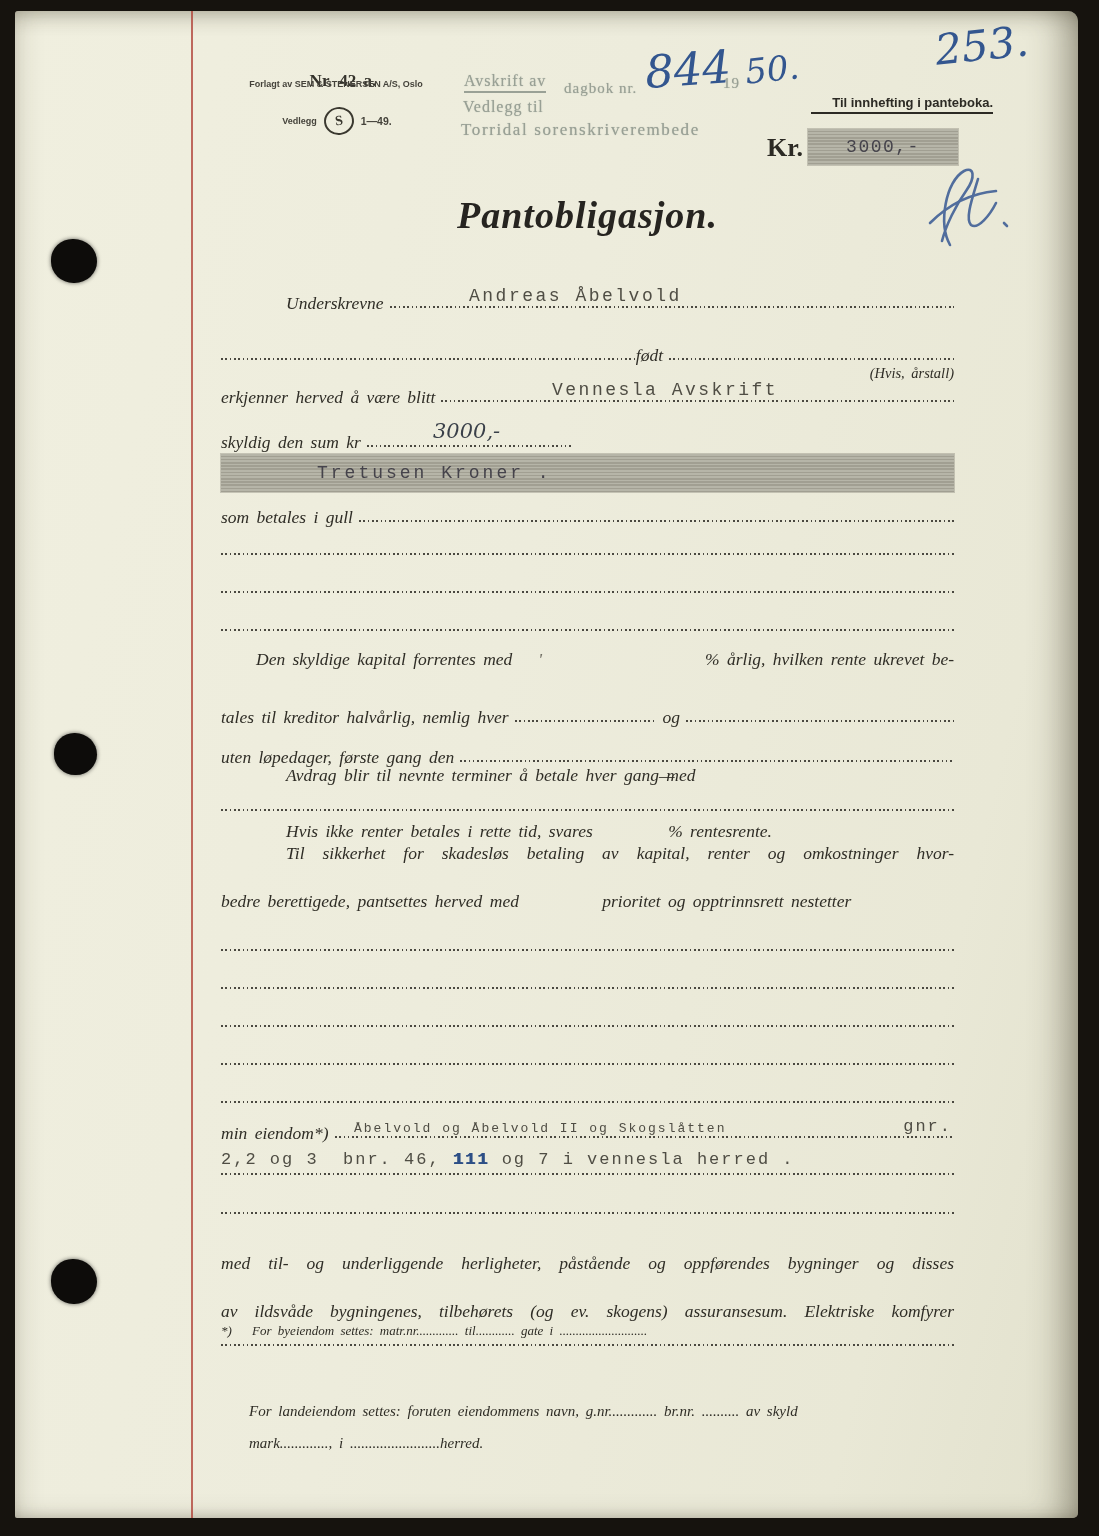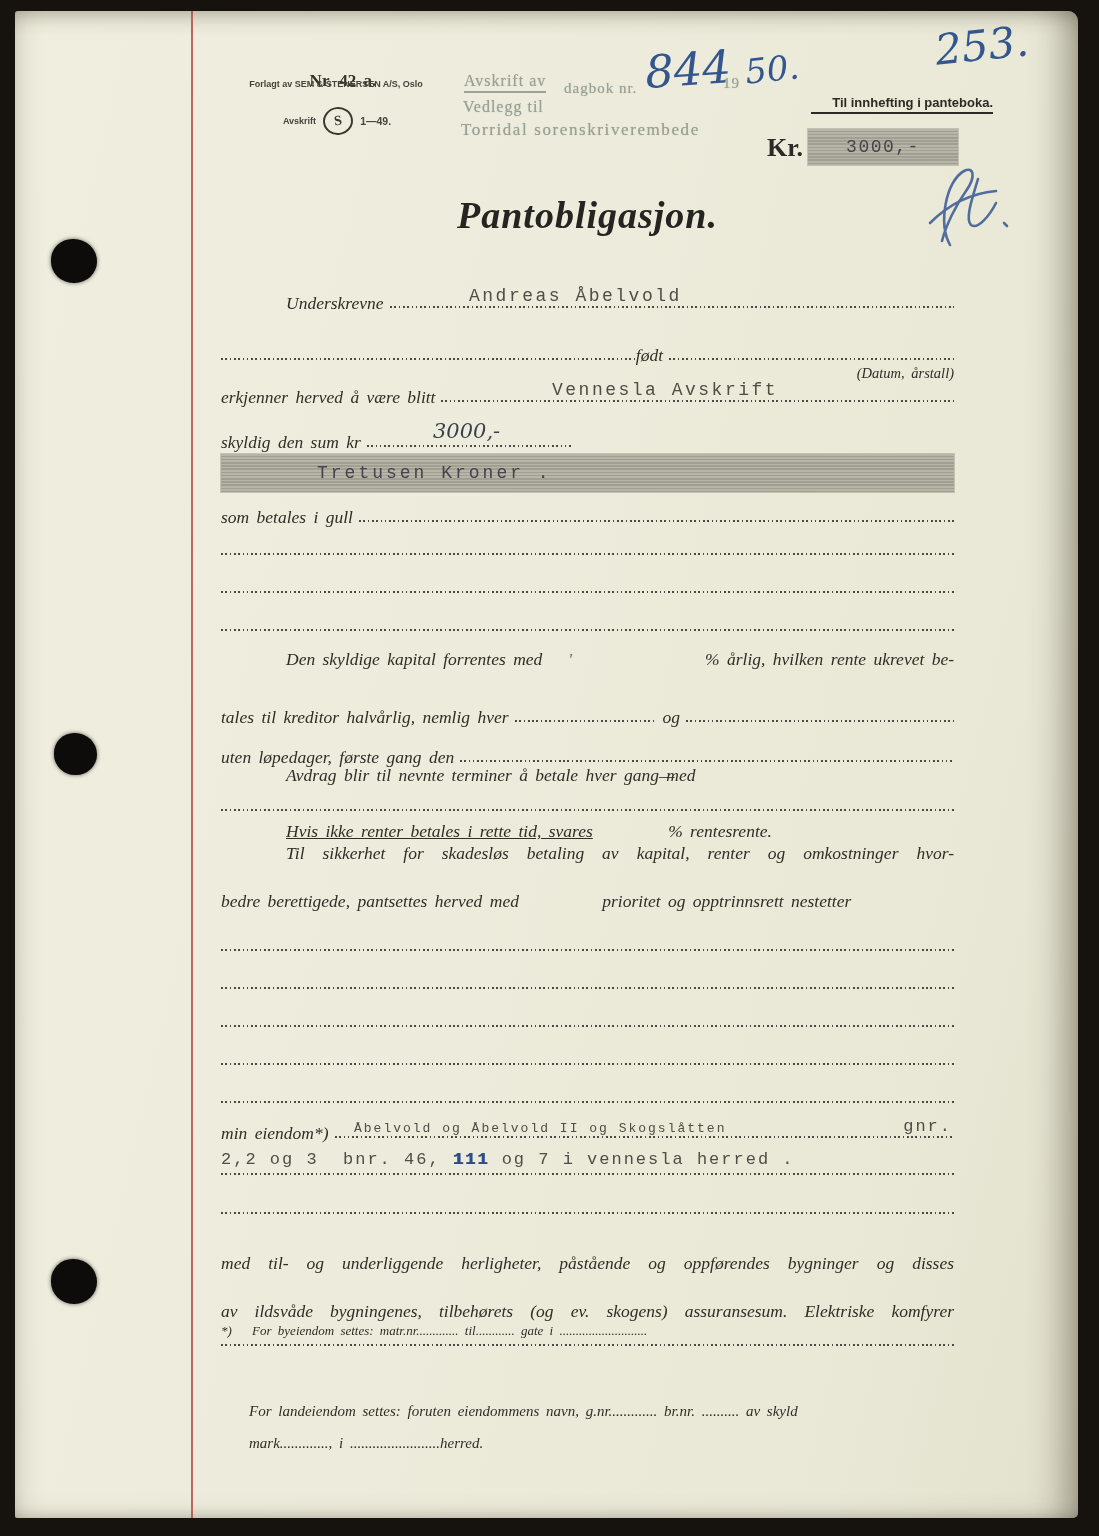--- a/index.html
+++ b/index.html
@@ -55,21 +55,21 @@
   <div class="margin-line"></div>
   <div class="hole" style="left:36px;top:228px;width:46px;height:44px;"></div>
   <div class="hole" style="left:39px;top:722px;width:43px;height:42px;"></div>
   <div class="hole" style="left:36px;top:1248px;width:46px;height:45px;"></div>
 
   <div class="ink" style="position:absolute;left:920px;top:10px;font-size:42px;transform:rotate(-6deg);">253.</div>
 
   <div class="serif roman bold" style="position:absolute;left:258px;top:60px;width:140px;text-align:center;font-size:17px;color:#34322b;">Nr. 42 a.</div>
   <div class="sans" style="position:absolute;left:192px;top:68px;width:258px;text-align:center;font-size:9px;font-weight:bold;color:#45433b;">Forlagt av SEM &amp; STENERSEN A/S, Oslo</div>
   <div style="position:absolute;left:212px;top:96px;width:220px;display:flex;align-items:center;justify-content:center;gap:7px;">
-    <span class="sans" style="font-size:9px;font-weight:bold;color:#45433b;">Avskrift</span>
+    <span class="sans" style="font-size:9px;font-weight:bold;color:#45433b;">Vedlegg</span>
     <span style="width:26px;height:24px;border:2.5px solid #3a382f;border-radius:50%;display:flex;align-items:center;justify-content:center;font-weight:bold;font-size:14px;color:#3a382f;transform:rotate(-8deg);">S</span>
     <span class="sans" style="font-size:10.5px;font-weight:bold;color:#45433b;">1—49.</span>
   </div>
 
   <div class="stamp" style="position:absolute;left:449px;top:61px;font-size:16px;border-bottom:2px solid #9aa196;padding-bottom:1px;">Avskrift av</div>
   <div class="stamp" style="position:absolute;left:549px;top:69px;font-size:15px;">dagbok nr.</div>
   <div class="ink" style="position:absolute;left:630px;top:32px;font-size:45px;transform:rotate(-4deg);">844</div>
   <div class="stamp" style="position:absolute;left:708px;top:64px;font-size:15px;">19</div>
   <div class="ink" style="position:absolute;left:730px;top:38px;font-size:34px;transform:rotate(-6deg);">50.</div>
   <div class="stamp" style="position:absolute;left:448px;top:87px;font-size:16px;">Vedlegg til</div>
@@ -99,21 +99,21 @@
       <span class="lbl serif" style="margin-left:65px;">Underskrevne</span>
       <span class="dots"></span>
       <span class="typed mono" style="left:248px;font-size:18px;letter-spacing:2.5px;">Andreas Åbelvold</span>
     </div>
 
     <div class="row" style="top:324px;">
       <span class="dots" style="margin-left:0;"></span>
       <span class="lbl serif">født</span>
       <span class="dots fixed" style="width:285px;"></span>
     </div>
-    <div class="serif" style="position:absolute;left:598px;top:354px;width:135px;text-align:right;font-size:14.5px;">(Datum, årstall)</div>
+    <div class="serif" style="position:absolute;left:598px;top:354px;width:135px;text-align:right;font-size:14.5px;">(Hvis, årstall)</div>
 
     <div class="row" style="top:366px;">
       <span class="lbl serif">erkjenner herved å være blitt</span>
       <span class="dots"></span>
       <span class="typed mono" style="left:331px;font-size:18px;letter-spacing:2.5px;">Vennesla Avskrift</span>
     </div>
 
     <div class="row" style="top:411px;">
       <span class="lbl serif">skyldig den sum kr</span>
       <span class="dots fixed dblline" style="width:205px;"></span>
@@ -127,21 +127,21 @@
     <div class="row" style="top:486px;">
       <span class="lbl serif">som betales i gull</span>
       <span class="dots"></span>
     </div>
 
     <div class="dotrow" style="top:542px;"></div>
     <div class="dotrow" style="top:580px;"></div>
     <div class="dotrow" style="top:618px;"></div>
 
     <div class="pline serif flexline" style="top:636px;">
-      <span style="margin-left:65px;">Den skyldige kapital forrentes med</span>
+      <span style="margin-left:35px;">Den skyldige kapital forrentes med</span>
       <span class="spacer" style="text-align:left;"><span style="margin-left:26px;color:#6d6b60;">'</span></span>
       <span>% årlig, hvilken rente ukrevet be-</span>
     </div>
     <div class="row" style="top:686px;">
       <span class="lbl serif">tales til kreditor halvårlig, nemlig hver</span>
       <span class="dots"></span>
       <span class="lbl serif" style="margin-left:6px;">og</span>
       <span class="dots fixed" style="width:268px;"></span>
     </div>
     <div class="row" style="top:726px;">
@@ -149,21 +149,21 @@
       <span class="dots"></span>
     </div>
 
     <div class="pline serif" style="top:752px;">
       <span style="margin-left:65px;">Avdrag blir til nevnte terminer å betale hver gang med</span>
       <span style="position:absolute;left:438px;">—</span>
     </div>
     <div class="dotrow" style="top:798px;"></div>
 
     <div class="pline serif" style="top:808px;">
-      <span style="margin-left:65px;text-decoration:underline;">Hvis ikke renter betales i rette tid, svares</span>
+      <span style="margin-left:65px;">Hvis ikke renter betales i rette tid, svares</span>
       <span style="margin-left:68px;">% rentesrente.</span>
     </div>
 
     <div class="pline serif just" style="top:830px;padding-left:65px;">Til sikkerhet for skadesløs betaling av kapital, renter og omkostninger hvor-</div>
     <div class="pline serif" style="top:878px;">
       <span>bedre berettigede, pantsettes herved med</span>
       <span style="margin-left:76px;">prioritet og opptrinnsrett nestetter</span>
     </div>
 
     <div class="dotrow" style="top:938px;"></div>

